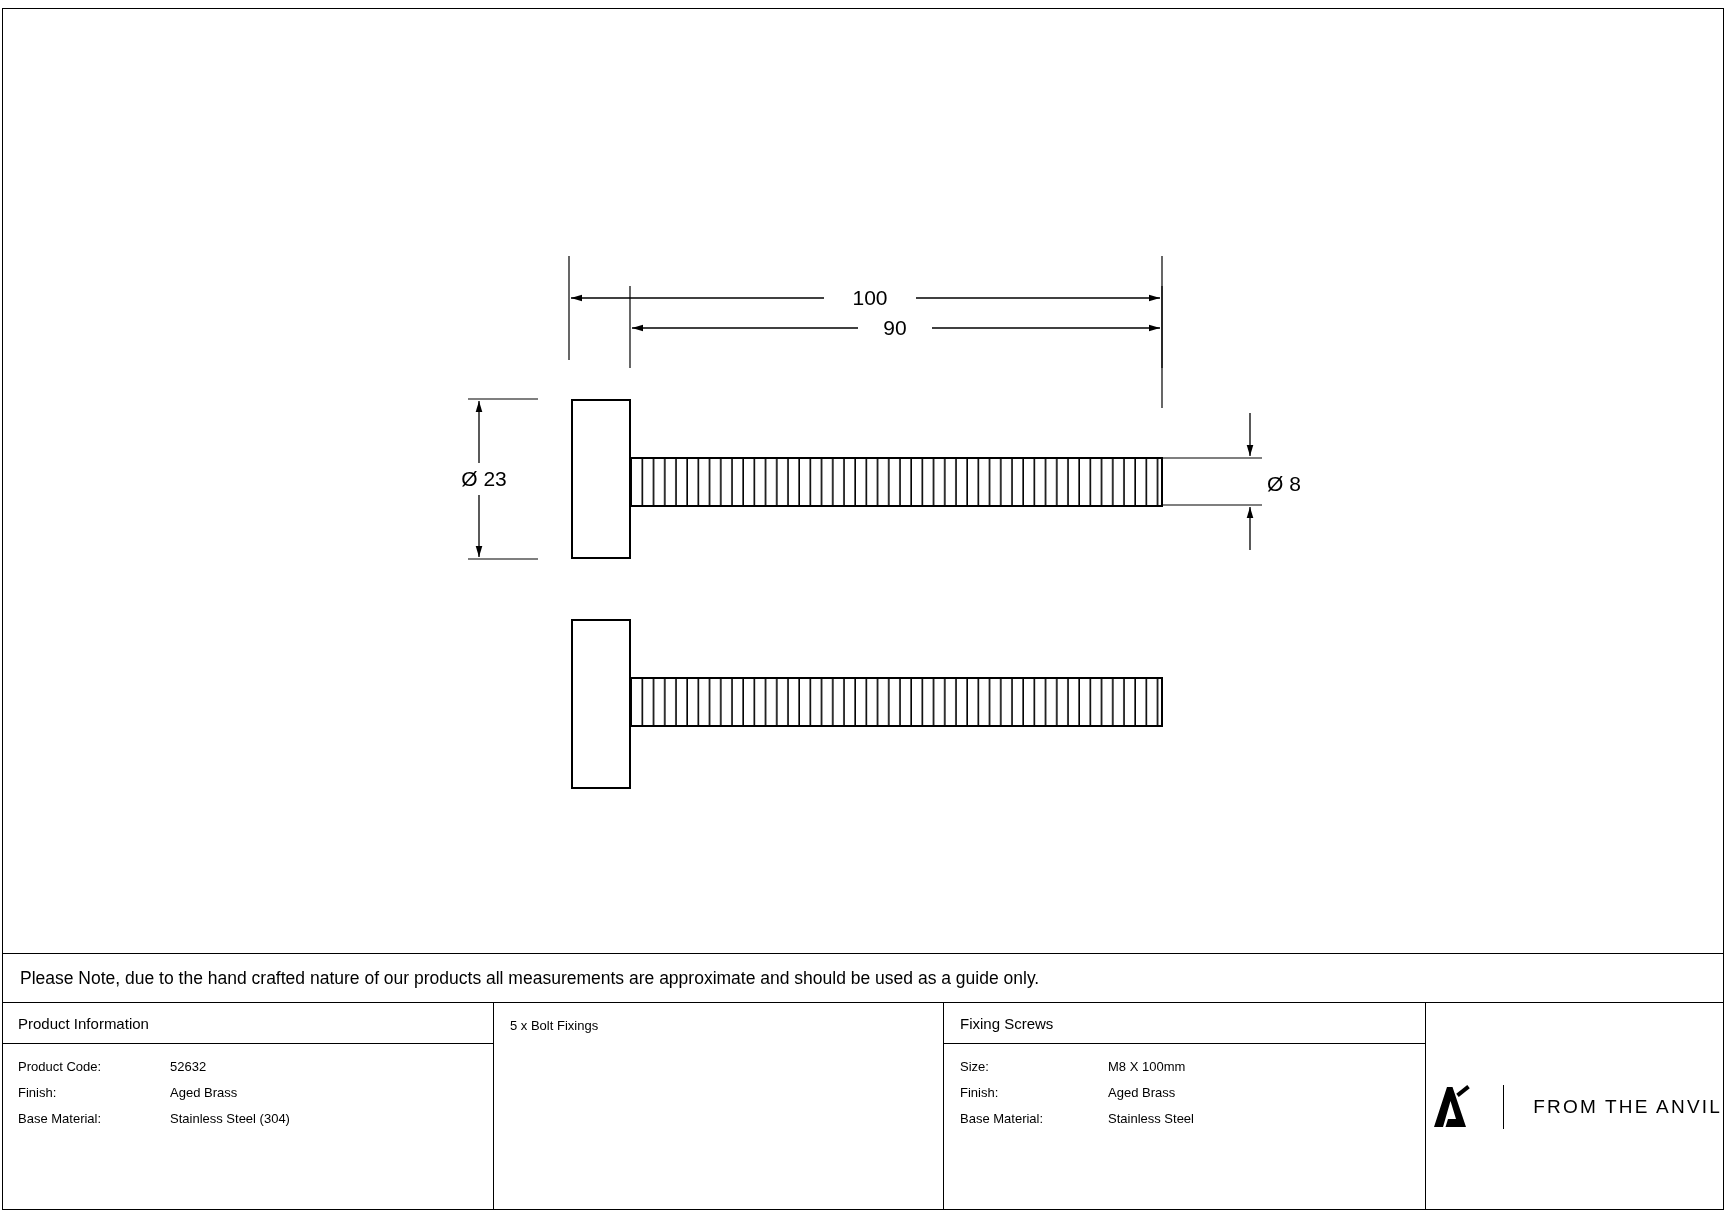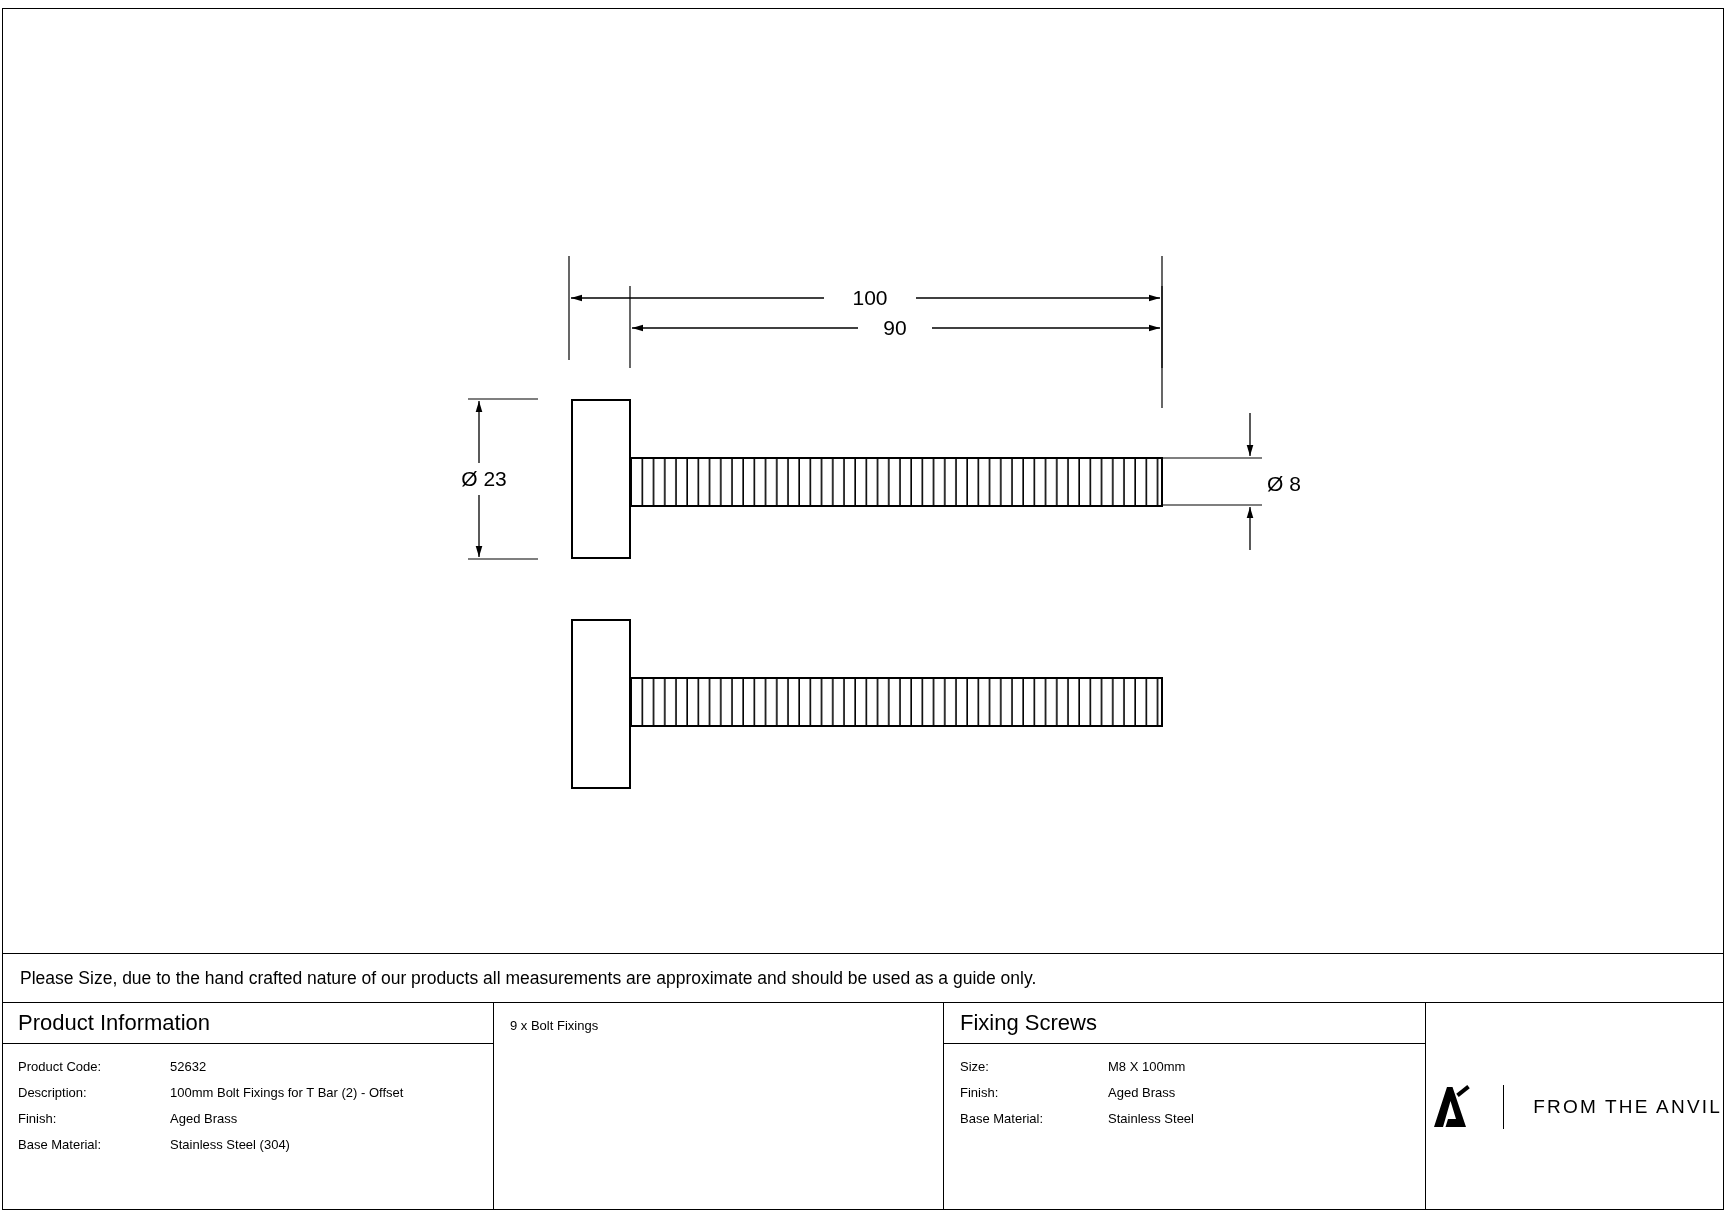--- a/index.html
+++ b/index.html
@@ -81,21 +81,21 @@
   .col-fix  { width: 482px; }
   .col-logo { width: 296px; }
 
   .col-head {
     height: 41px;
     border-bottom: 1.5px solid #000;
     box-sizing: border-box;
     display: flex;
     align-items: center;
     padding-left: 16px;
-    font-size: 22px;
+    font-size: 15px;
   }
   .col-body {
     padding: 14px 0 0 16px;
     font-size: 13px;
   }
   .kv {
     display: flex;
     margin-bottom: 7px;
     line-height: 1.45;
   }
@@ -197,50 +197,46 @@
       <g>
         <rect x="570" y="612" width="58" height="168" fill="#ffffff" stroke="#000" stroke-width="2"></rect>
         <rect x="628" y="670" width="532" height="48" fill="#ffffff" stroke="#000" stroke-width="2"></rect>
         <rect x="629" y="671" width="530" height="46" fill="url(#threadTop)"></rect>
         <rect x="628" y="670" width="532" height="48" fill="none" stroke="#000" stroke-width="2"></rect>
       </g>
     </svg>
   </div>
 
   <div class="note-row">
-    <div class="note-text">Please Size, due to the hand crafted nature of our products all measurements are approximate and should be used as a guide only.</div>
+    <div class="note-text">Please Note, due to the hand crafted nature of our products all measurements are approximate and should be used as a guide only.</div>
   </div>
 
   <div class="table-area">
 
     <div class="col col-prod">
       <div class="col-head">Product Information</div>
       <div class="col-body">
         <div class="kv">
           <span class="k">Product Code:</span>
           <span class="v">52632</span>
         </div>
         <div class="kv">
-          <span class="k">Description:</span>
-          <span class="v">100mm Bolt Fixings for T Bar (2) - Offset</span>
-        </div>
-        <div class="kv">
           <span class="k">Finish:</span>
           <span class="v">Aged Brass</span>
         </div>
         <div class="kv">
           <span class="k">Base Material:</span>
           <span class="v">Stainless Steel (304)</span>
         </div>
       </div>
     </div>
 
     <div class="col col-pack">
       <div class="col-body">
-        <div class="plain-line">9 x Bolt Fixings</div>
+        <div class="plain-line">5 x Bolt Fixings</div>
       </div>
     </div>
 
     <div class="col col-fix">
       <div class="col-head">Fixing Screws</div>
       <div class="col-body">
         <div class="kv">
           <span class="k">Size:</span>
           <span class="v">M8 X 100mm</span>
         </div>

